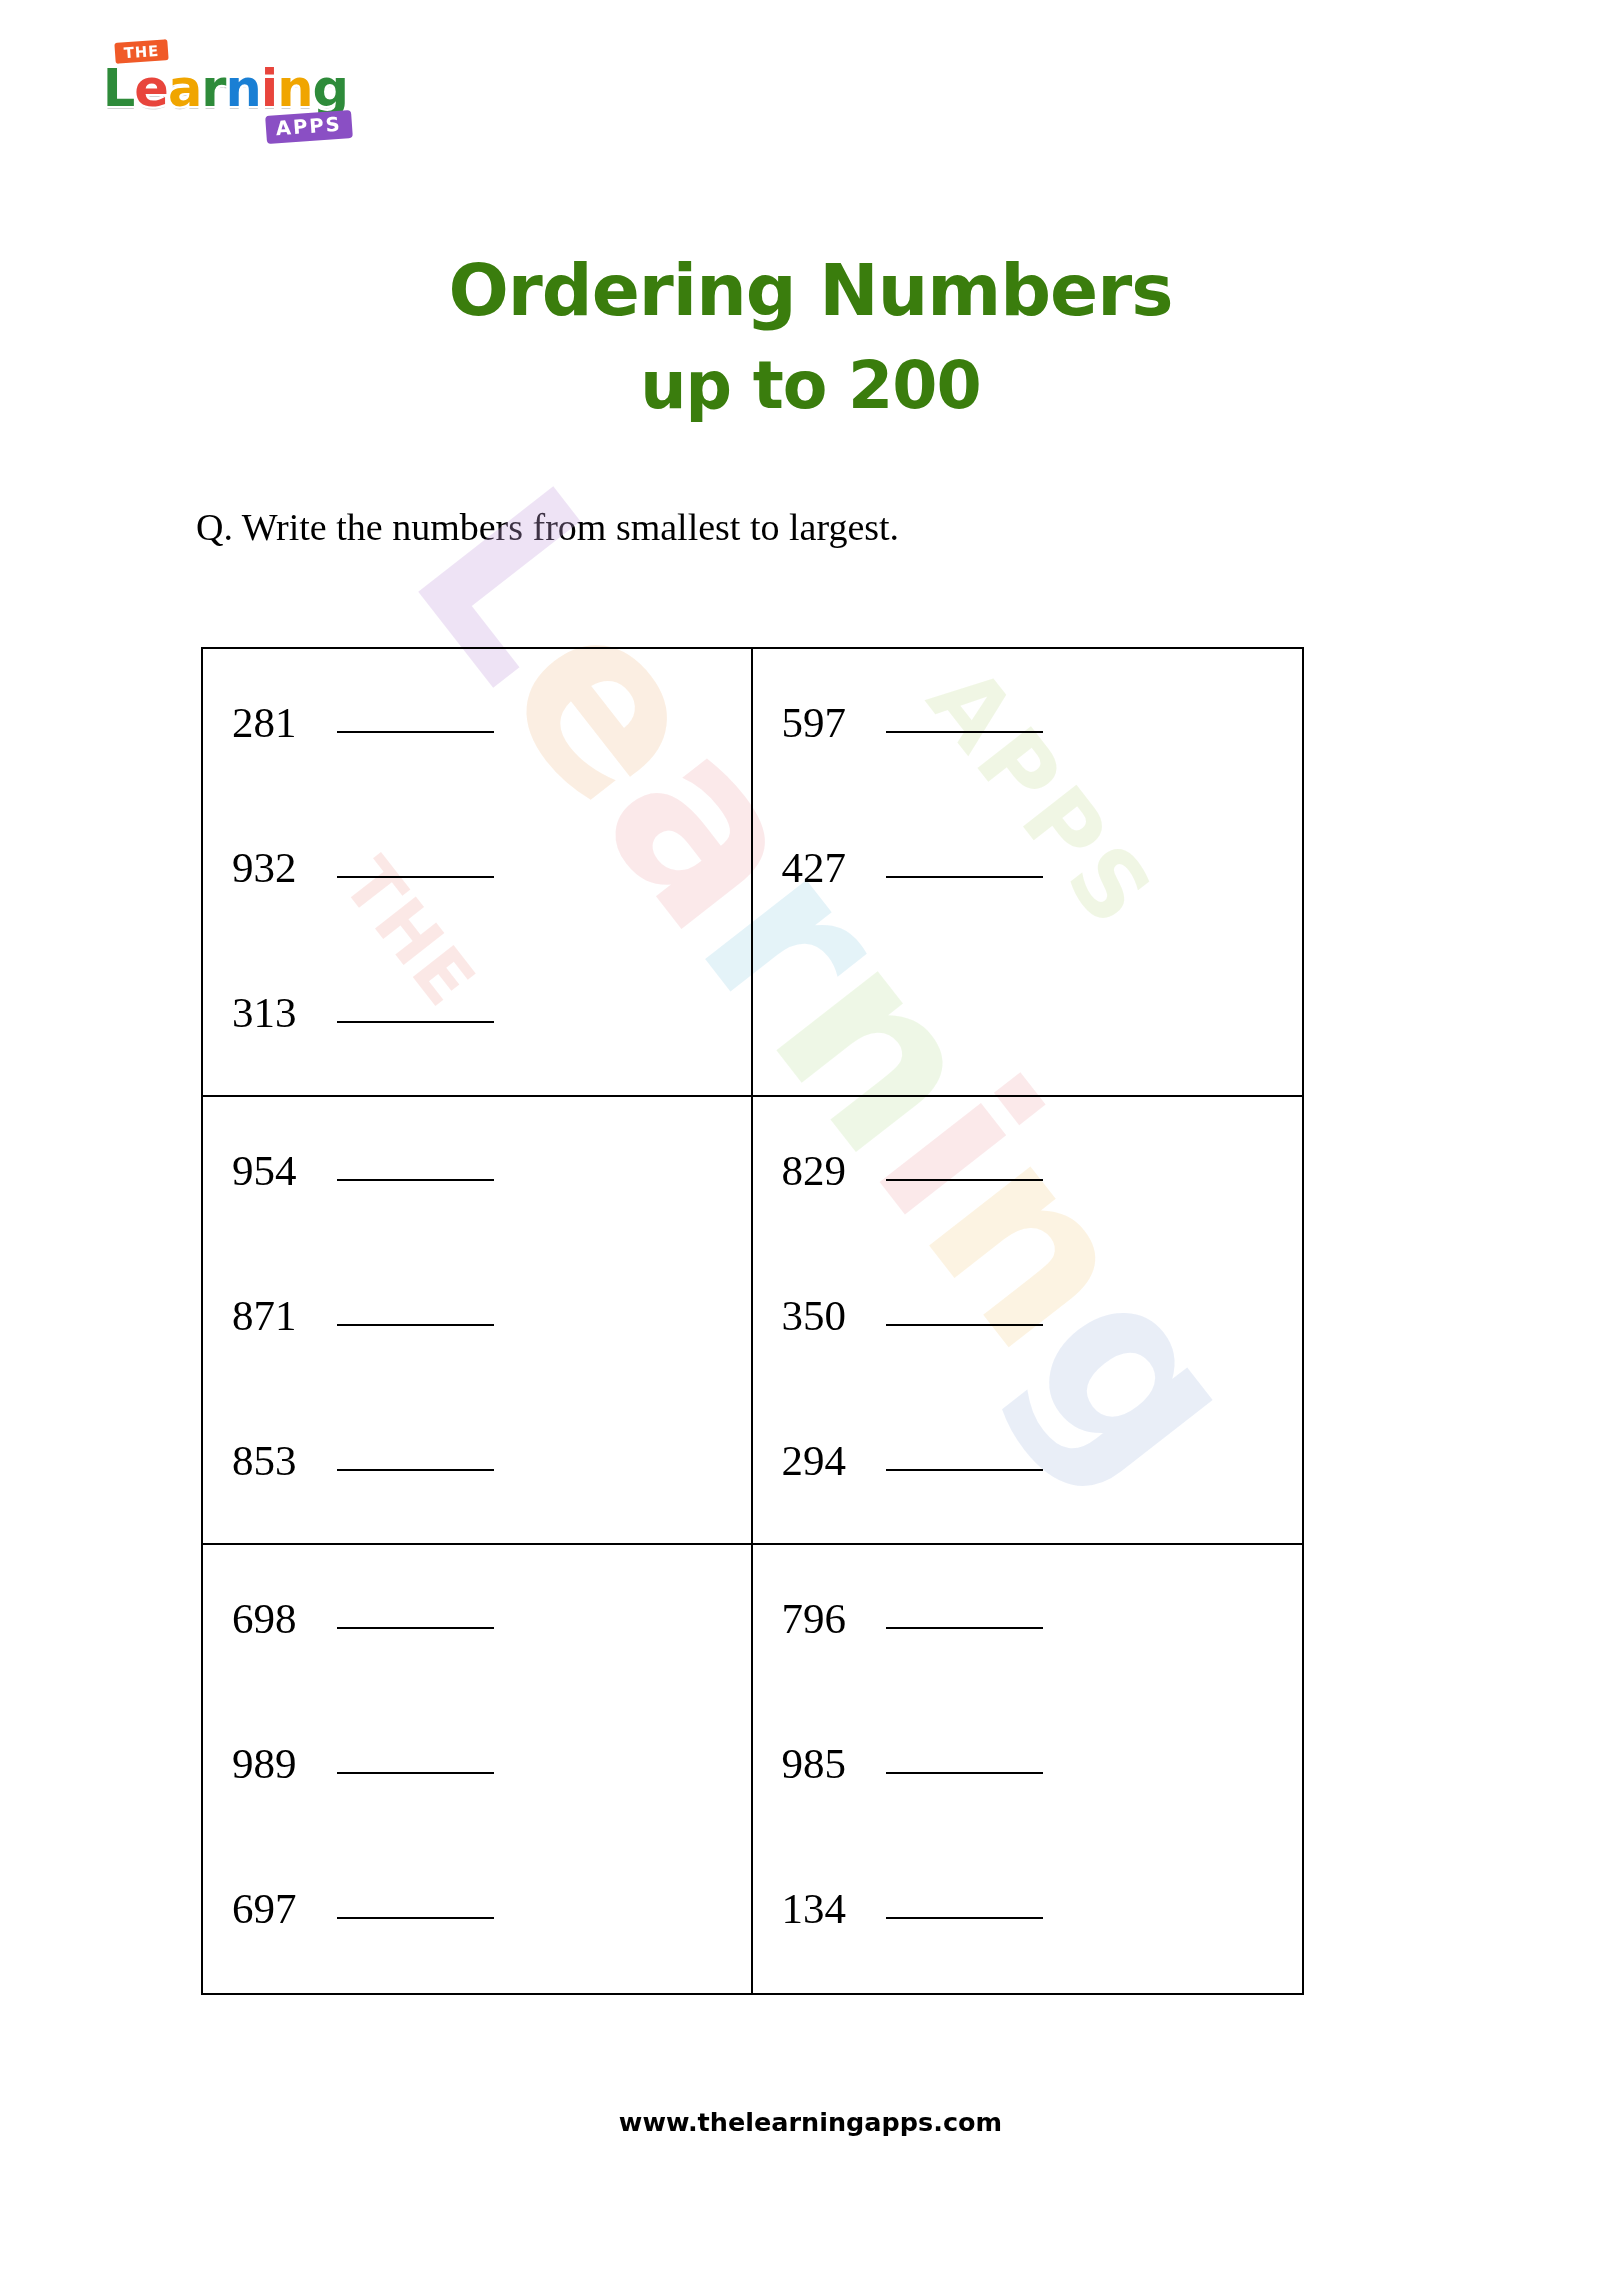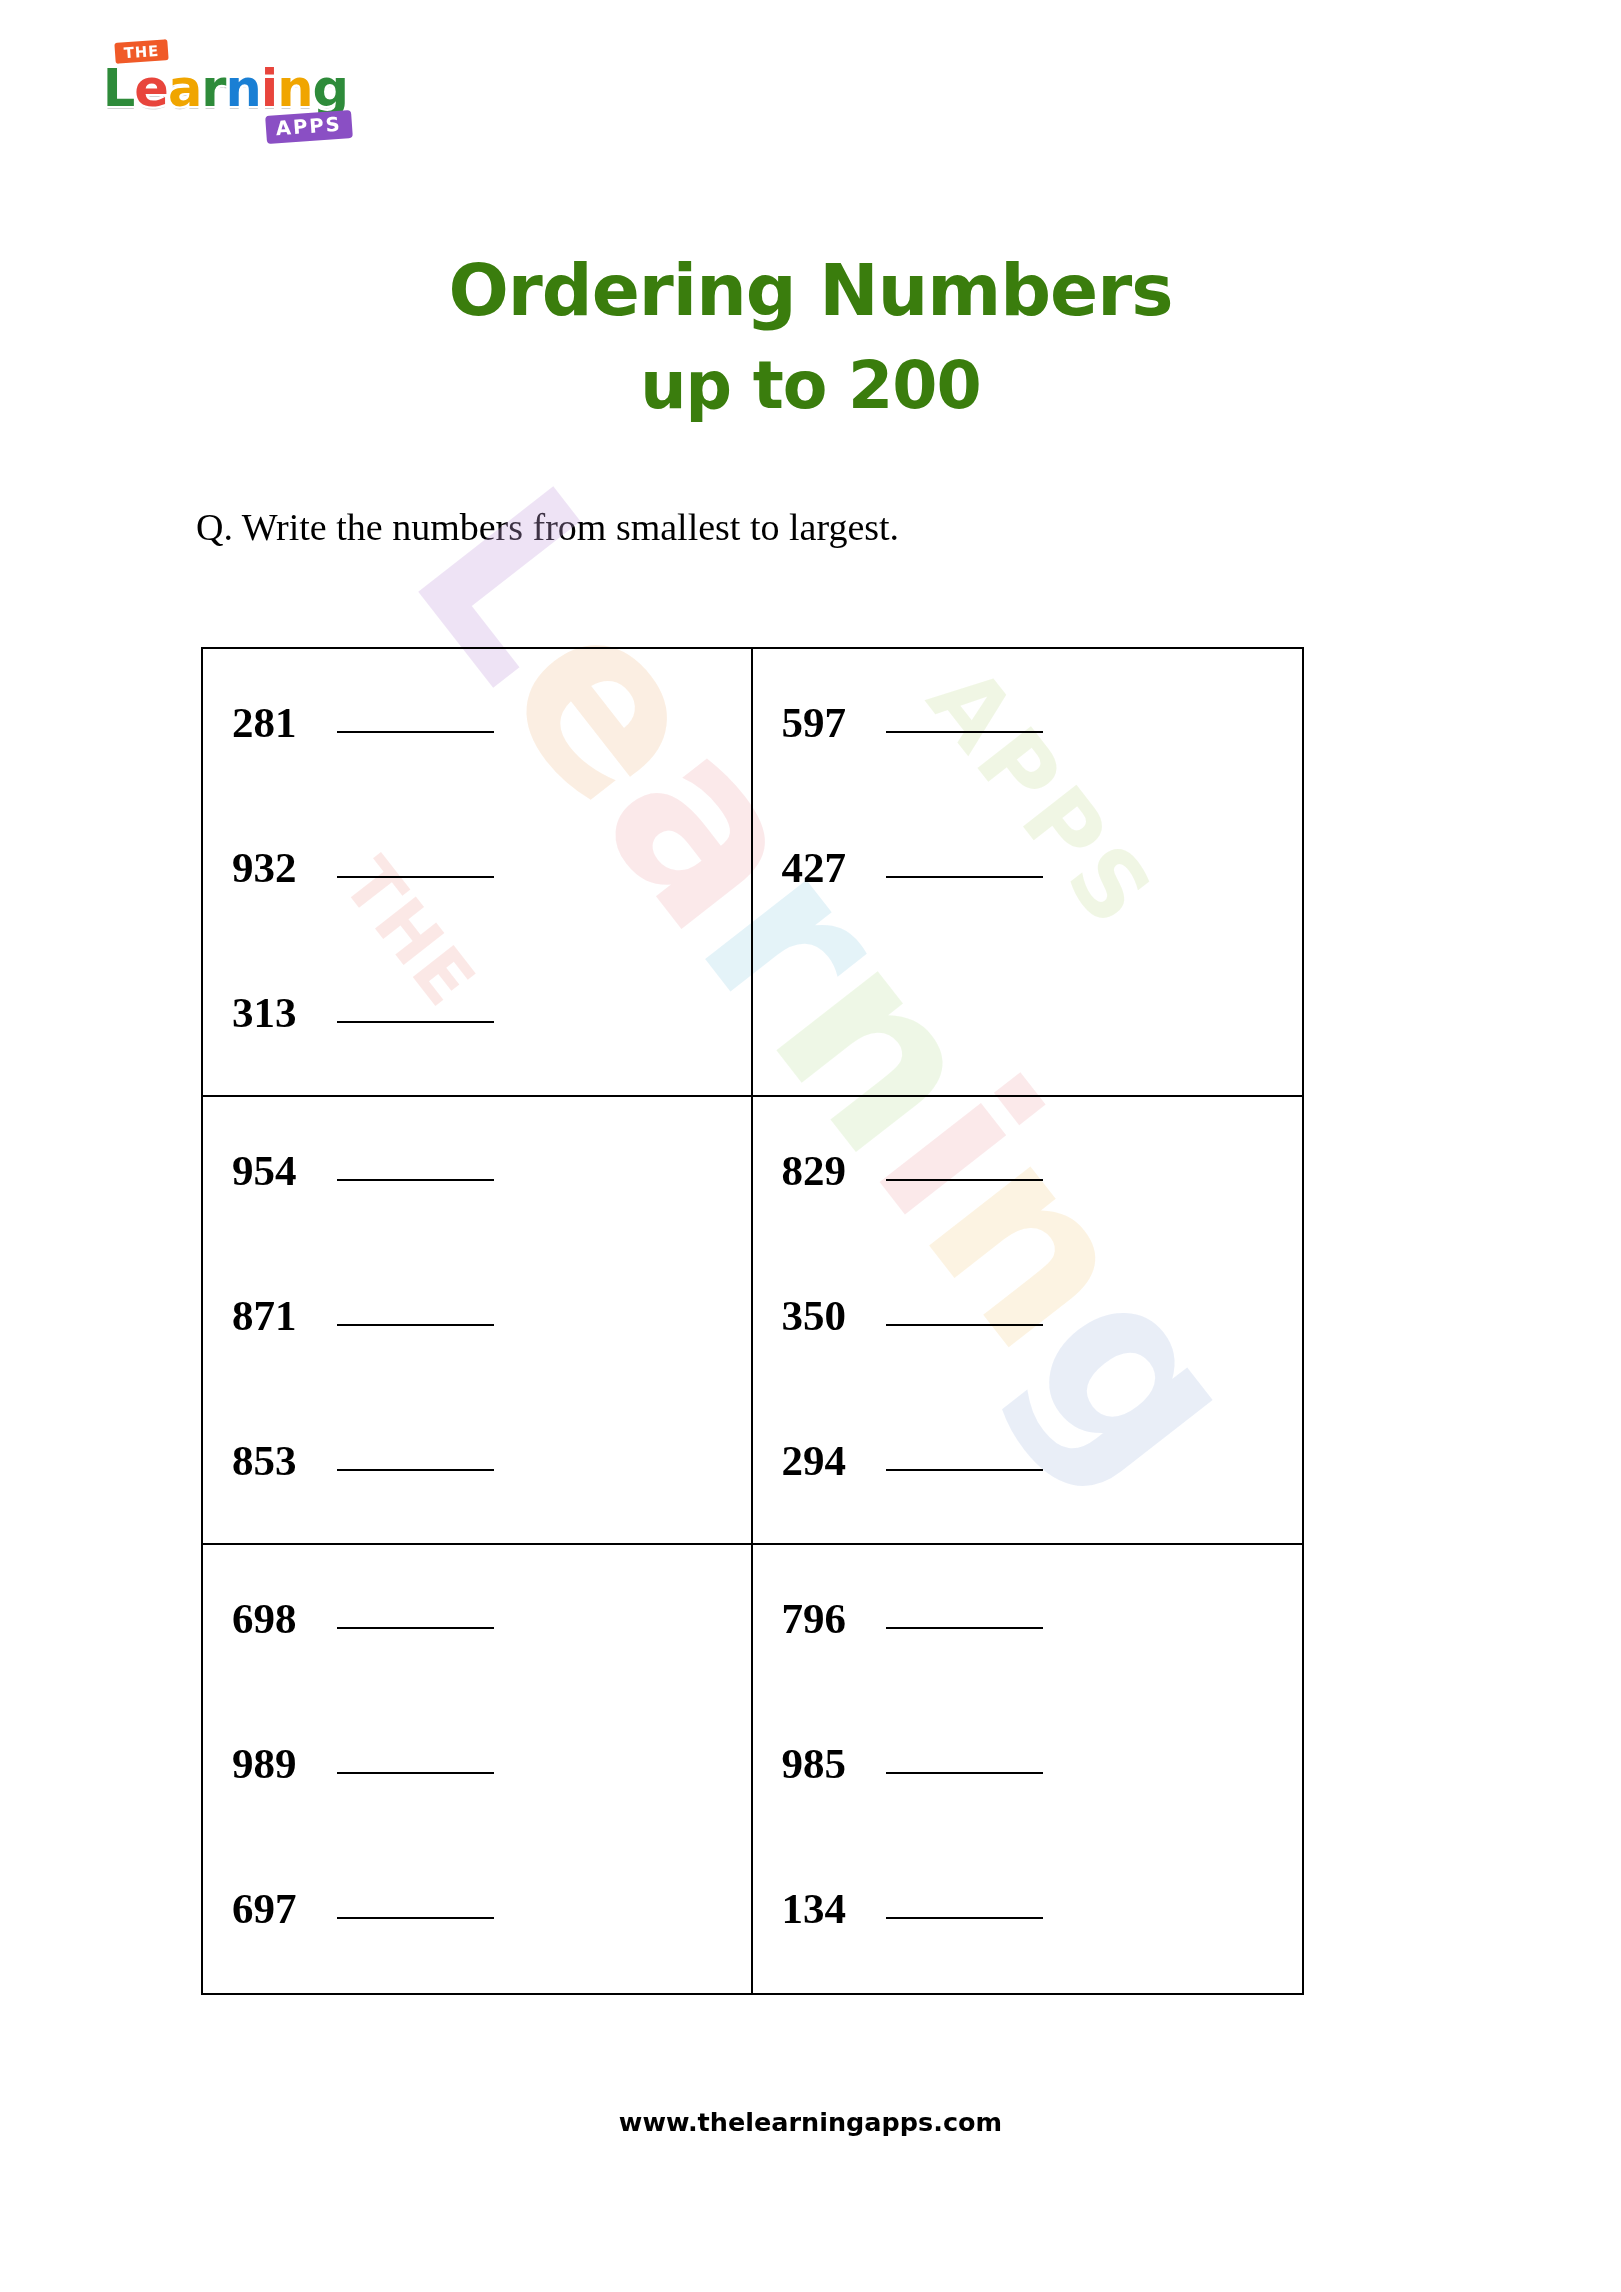--- a/index.html
+++ b/index.html
@@ -153,21 +153,21 @@
     position: relative;
   }
   .cell.right-border { border-right: 2px solid #000000; }
   .cell.bottom-border { border-bottom: 2px solid #000000; }
 
   .prob-row {
     display: flex;
     align-items: baseline;
     margin-bottom: 96px;
     font-family: "Liberation Serif", serif;
-    font-weight: bold;
+    font-weight: normal;
     font-size: 43px;
     color: #000000;
   }
   .prob-row:last-child { margin-bottom: 0; }
   .prob-num {
     width: 93px;
     display: inline-block;
   }
   .blank-line {
     display: inline-block;

